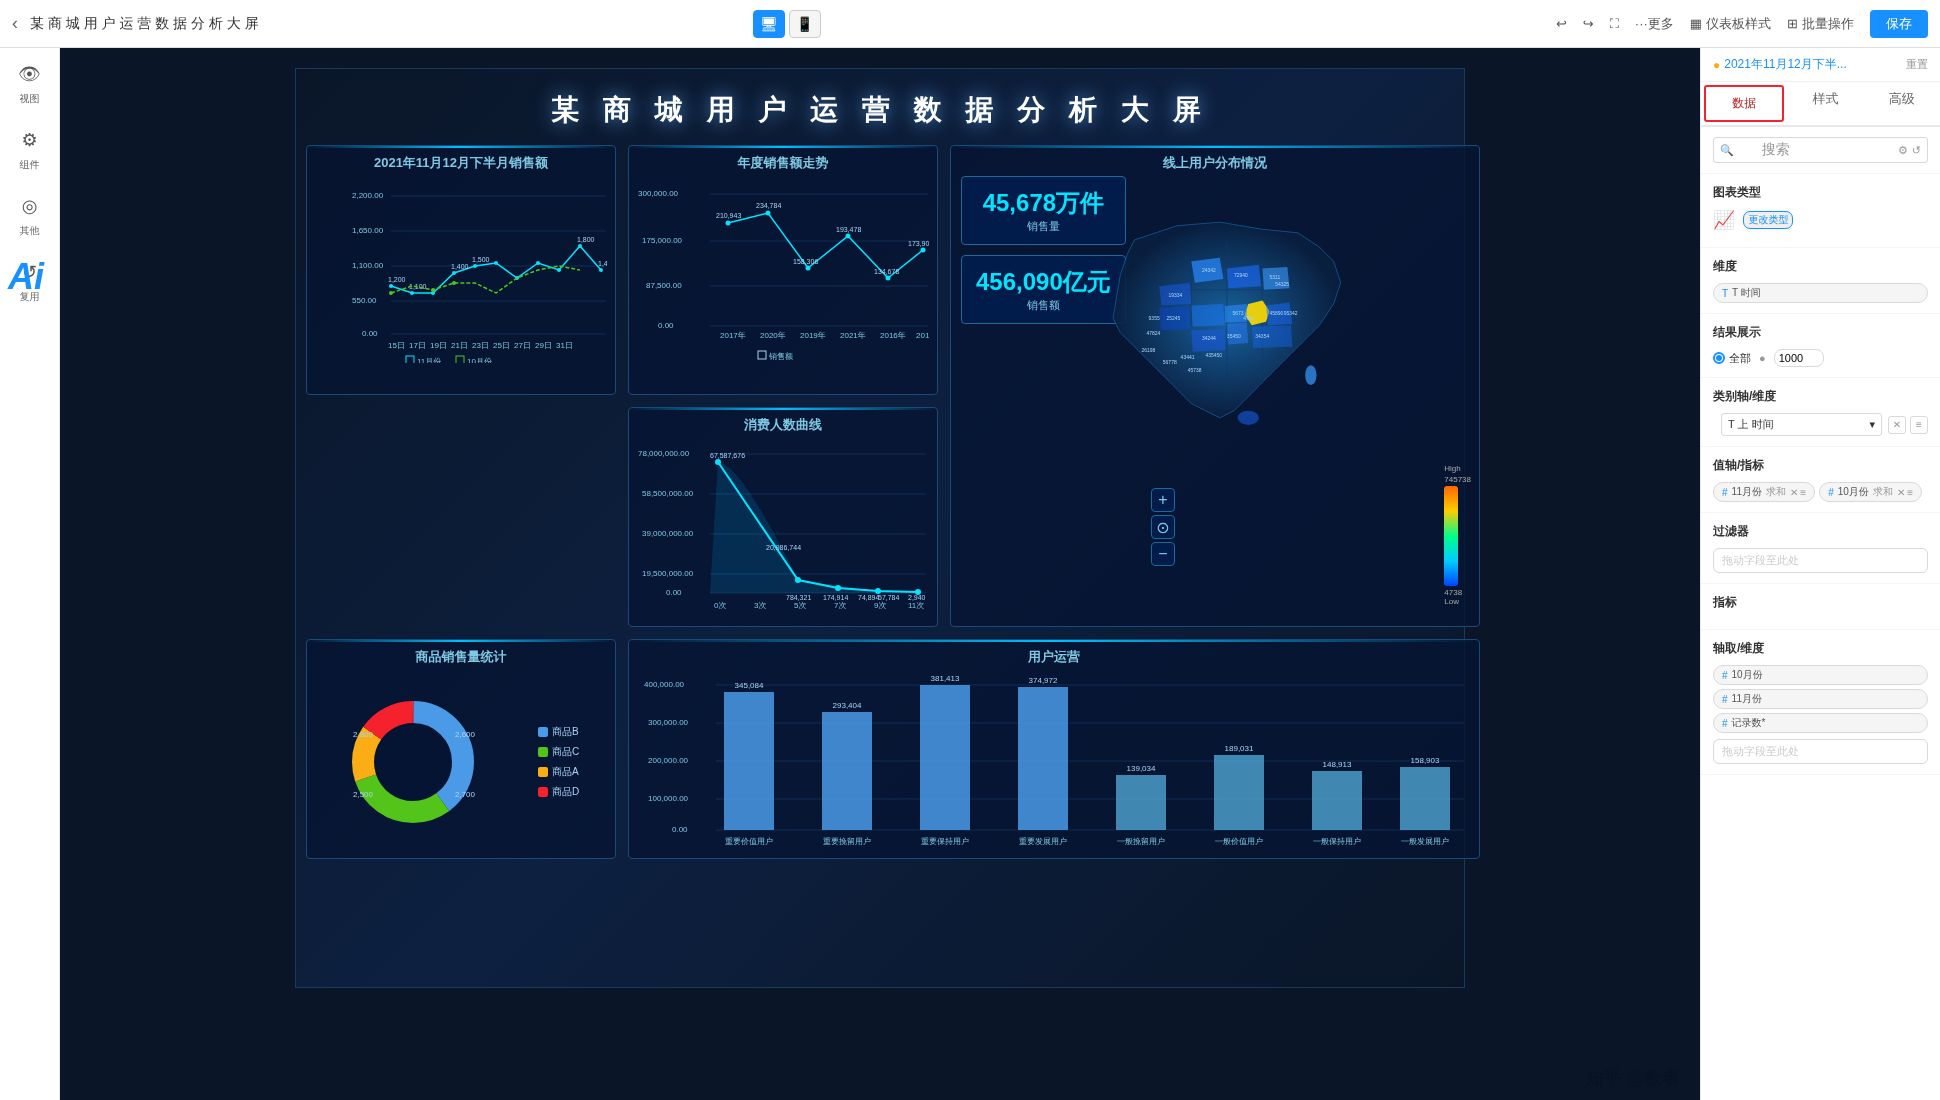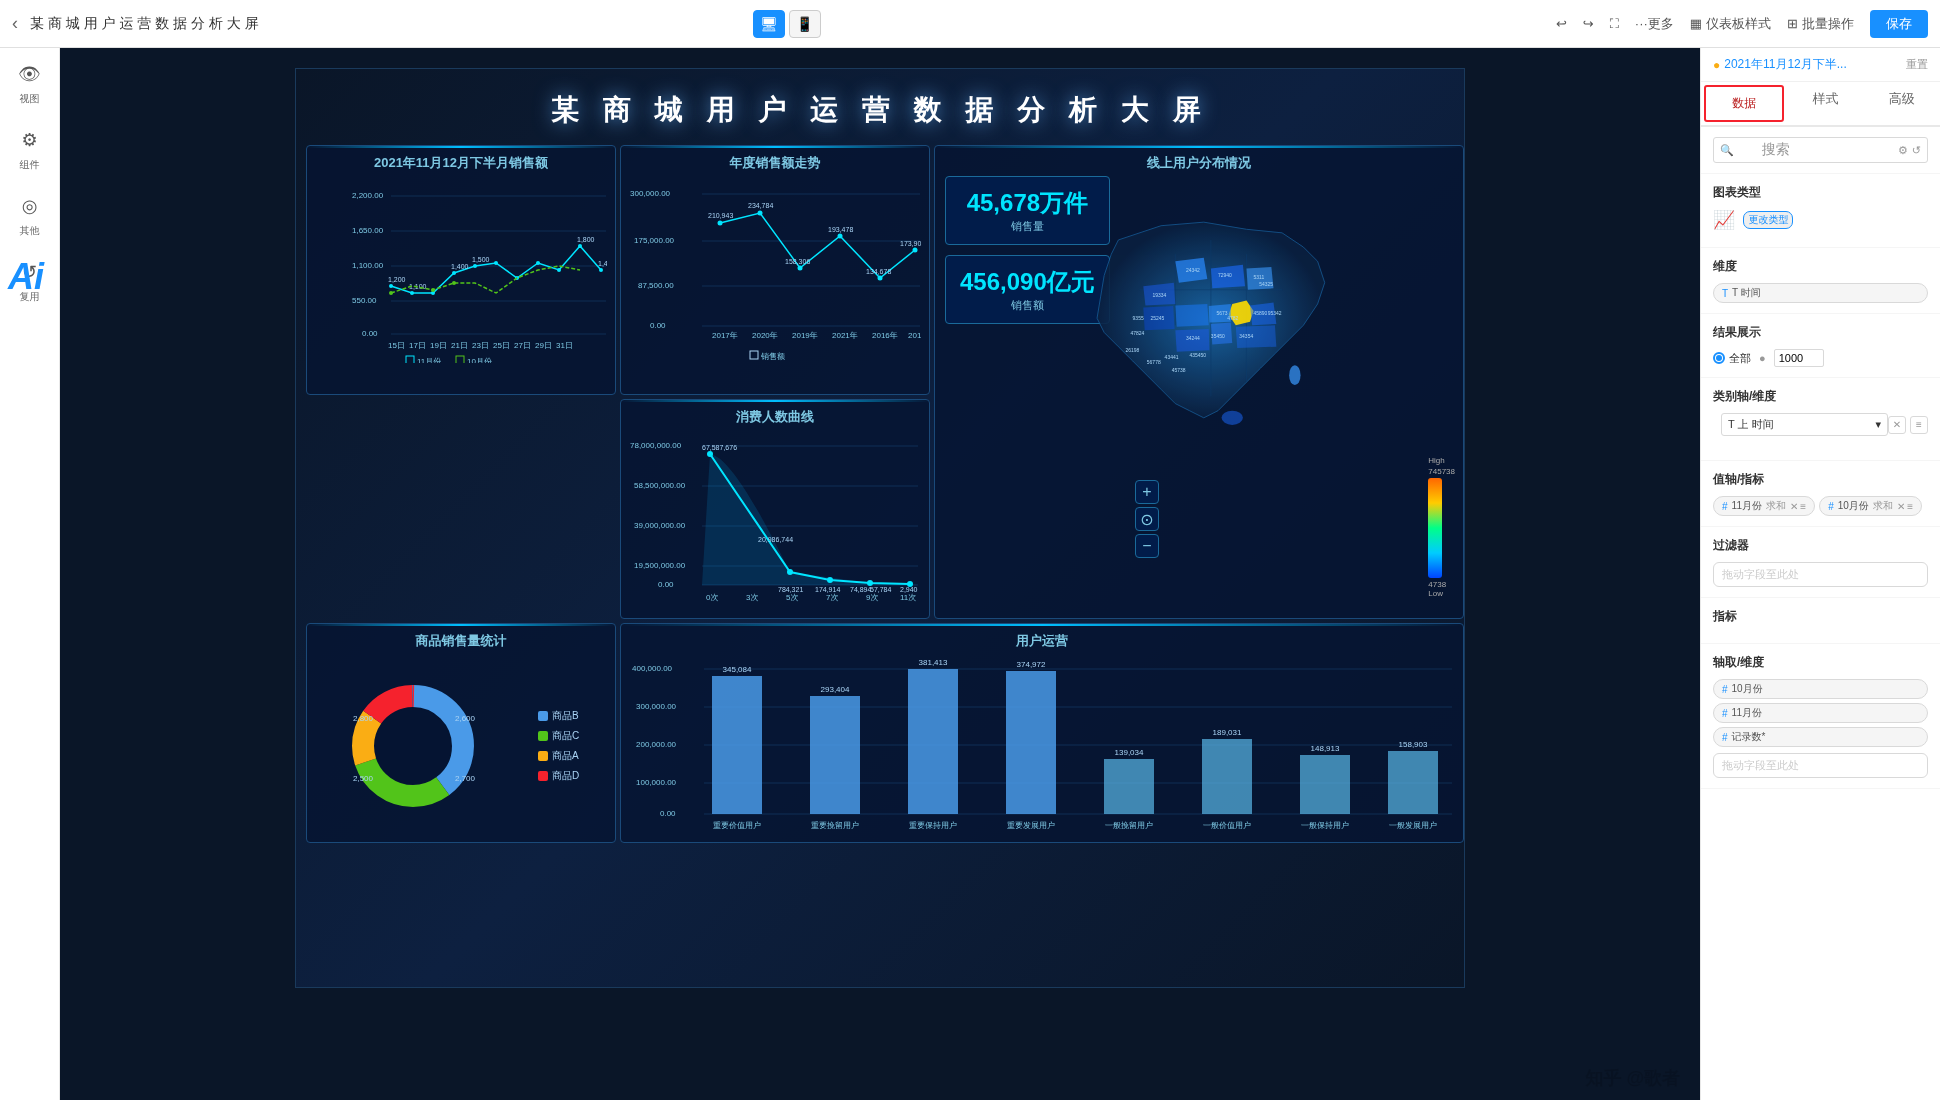--- a/index.html
+++ b/index.html
@@ -70,21 +70,21 @@
       font-weight: bold;
       letter-spacing: 8px;
       padding: 12px 0 16px;
       text-shadow: 0 0 20px rgba(100,180,255,0.8);
     }
 
     .dashboard-grid {
       display: grid;
       grid-template-columns: 310px 310px 530px;
       grid-template-rows: 250px 220px 220px;
-      gap: 4px;
+      gap: 12px;
     }
 
     .panel {
       background: rgba(5,20,50,0.8);
       border: 1px solid #1a4a7a;
       border-radius: 4px;
       padding: 8px;
       position: relative;
       overflow: hidden;
     }
@@ -163,29 +163,29 @@
       font-size: 13px;
       cursor: pointer;
       color: #666;
       border-bottom: 2px solid transparent;
       margin-bottom: -2px;
     }
 
     .right-section { padding: 10px 12px; border-bottom: 1px solid #f5f5f5; }
     .right-section-title { font-size: 12px; color: #333; font-weight: bold; margin-bottom: 8px; }
 
-    .field-row { display: flex; align-items: center; margin-bottom: 14px; padding-left: 8px; }
+    .field-row { display: flex; align-items: center; gap: 6px; margin-bottom: 0; padding-left: 8px; }
     .field-actions { display: flex; gap: 4px; margin-left: auto; }
     .field-action-btn { width: 18px; height: 18px; border: 1px solid #d9d9d9; border-radius: 3px; display: flex; align-items: center; justify-content: center; font-size: 10px; cursor: pointer; color: #999; }
 
     .radio-group { display: flex; align-items: center; gap: 8px; }
     .radio-btn { display: flex; align-items: center; gap: 4px; font-size: 11px; color: #333; cursor: pointer; }
     .radio-circle { width: 12px; height: 12px; border-radius: 50%; border: 2px solid #1890ff; display: flex; align-items: center; justify-content: center; }
     .radio-circle.filled::after { content: ''; width: 6px; height: 6px; border-radius: 50%; background: #1890ff; }
-    .radio-input { width: 50px; border: 1px solid #d9d9d9; border-radius: 2px; padding: 2px 4px; font-size: 11px; }
+    .radio-input { width: 50px; border: 1px solid #d9d9d9; border-radius: 8px; padding: 2px 4px; font-size: 11px; }
 
     .select-field { border: 1px solid #d9d9d9; border-radius: 3px; padding: 3px 6px; font-size: 11px; color: #333; background: #fff; display: flex; align-items: center; justify-content: space-between; cursor: pointer; }
 
     .tag-list { display: flex; flex-wrap: wrap; gap: 4px; }
     .field-tag { display: flex; align-items: center; gap: 4px; background: #f5f5f5; border: 1px solid #d9d9d9; border-radius: 12px; padding: 2px 8px; font-size: 10px; color: #555; }
     .tag-hash { color: #1890ff; }
     .tag-actions { display: flex; gap: 2px; }
     .tag-action { font-size: 10px; color: #999; }
 
     .filter-input { width: 100%; border: 1px solid #d9d9d9; border-radius: 6px; padding: 4px 8px; font-size: 11px; color: #999; }

